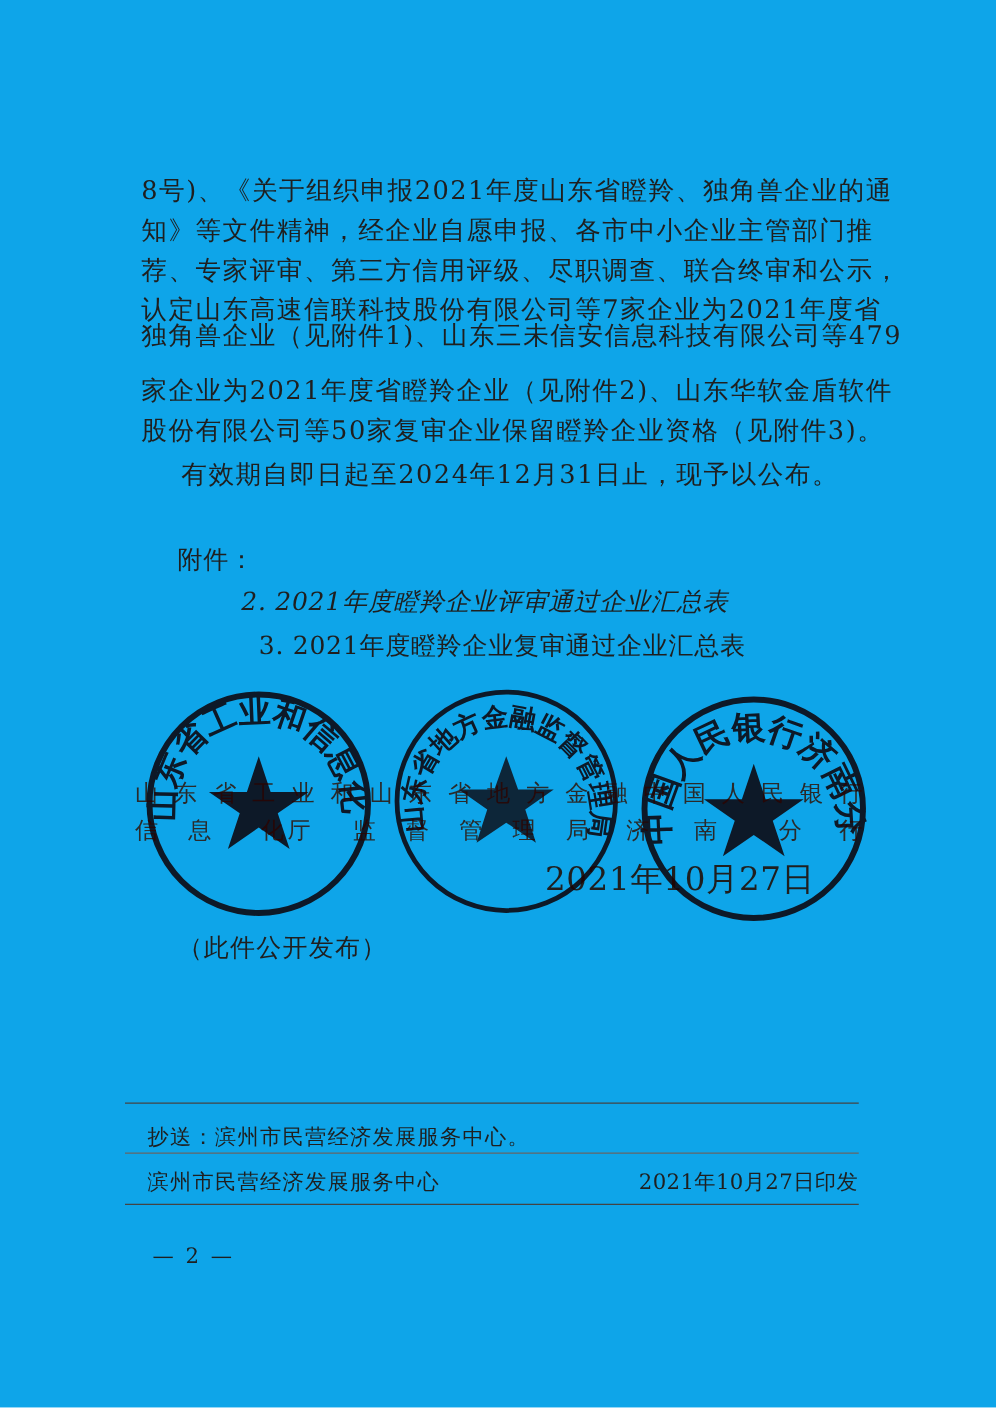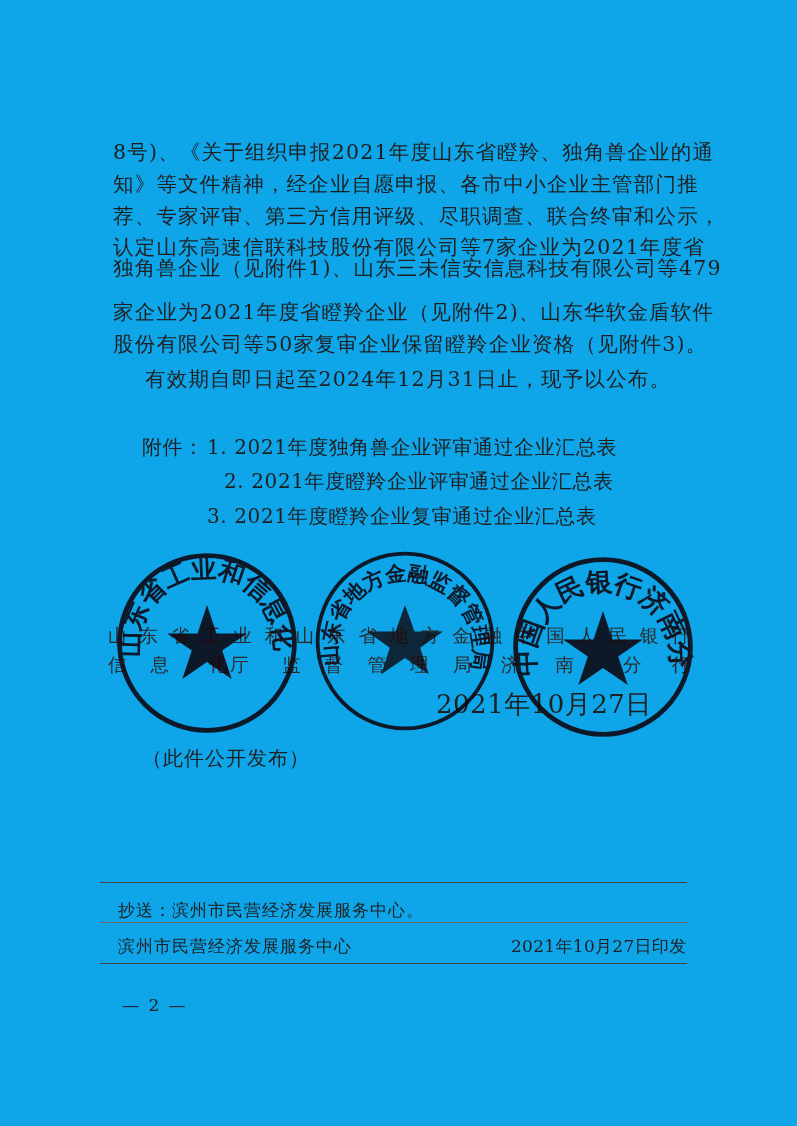--- a/index.html
+++ b/index.html
@@ -32,22 +32,21 @@
   <div class="line" style="top:136px;">8号)、《关于组织申报2021年度山东省瞪羚、独角兽企业的通</div>
   <div class="line" style="top:168px;">知》等文件精神，经企业自愿申报、各市中小企业主管部门推</div>
   <div class="line" style="top:200px;">荐、专家评审、第三方信用评级、尽职调查、联合终审和公示，</div>
   <div class="line" style="top:231px;">认定山东高速信联科技股份有限公司等7家企业为2021年度省</div>
   <div class="line" style="top:252px;">独角兽企业（见附件1)、山东三未信安信息科技有限公司等479</div>
   <div class="line" style="top:296px;">家企业为2021年度省瞪羚企业（见附件2)、山东华软金盾软件</div>
   <div class="line" style="top:328px; width:570px;">股份有限公司等50家复审企业保留瞪羚企业资格（见附件3)。</div>
   <div class="line indent" style="top:363px;">有效期自即日起至2024年12月31日止，现予以公布。</div>
 
   <div class="att" style="left:142px; top:431px;">附件：</div>
-  <div class="att" style="left:207px; top:431px;">1. 2021年度独角兽企业评审通过企业汇总表</div>
-  <div class="att" style="left:224px; top:465px;">2. 2021年度瞪羚企业评审通过企业汇总表</div>
+  <div class="att" style="left:193px; top:465px;font-style:italic;">2. 2021年度瞪羚企业评审通过企业汇总表</div>
   <div class="att" style="left:207px; top:500px;">3. 2021年度瞪羚企业复审通过企业汇总表</div>
 
   <div class="sig-row" style="top:622px;">
     <span>山</span>
     <span>东</span>
     <span>省</span>
     <span>工</span>
     <span>业</span>
     <span>和</span>
     <span>山</span>

